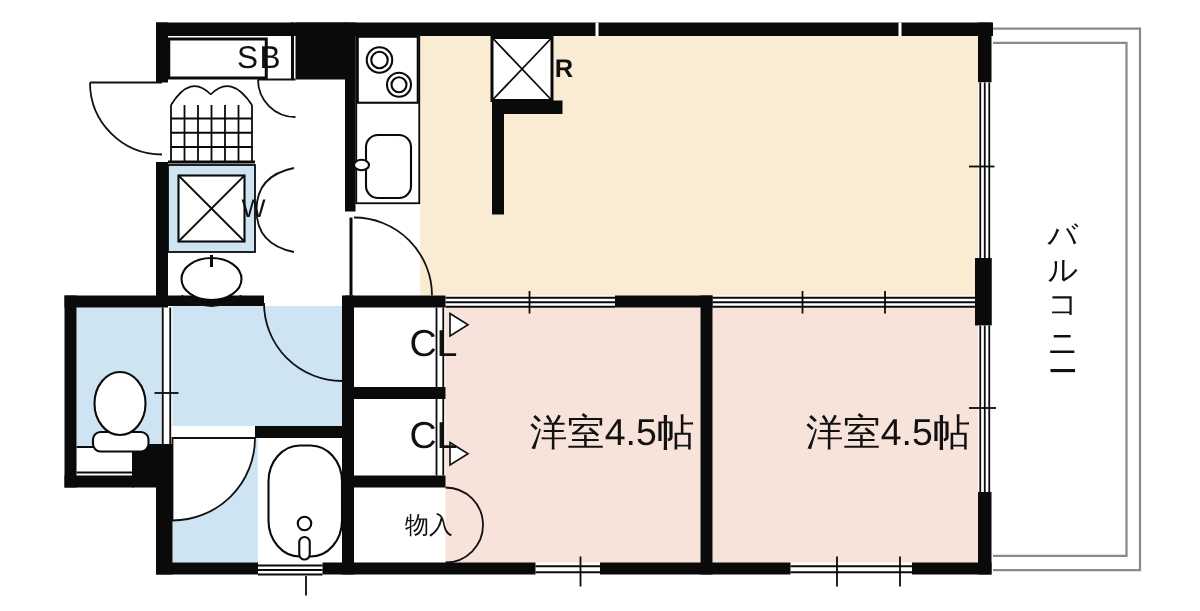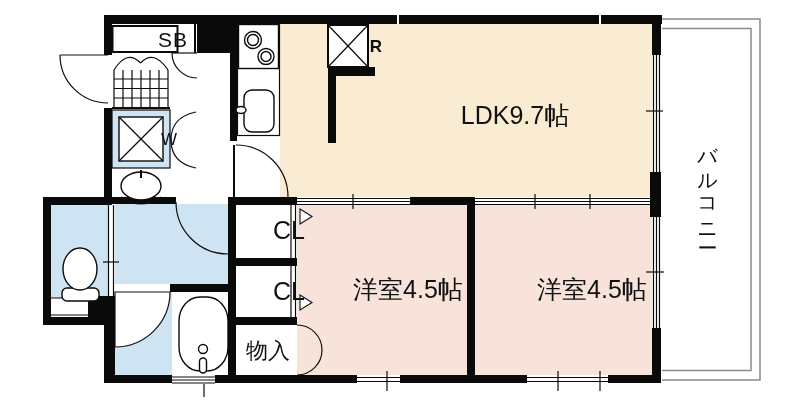--- a/index.html
+++ b/index.html
@@ -241,20 +241,19 @@
 
   <g>
     <path d="M662,19 H760 V380 H662" class="bal"></path>
     <path d="M662,28.5 H751 V370.5 H662" class="bal"></path>
   </g>
 </svg>
 
   <div class="lbl" style="left:145px;top:39px;font-size:21px;letter-spacing:1px">SB</div>
   <div class="lbl" style="left:141px;top:139px;font-size:17px">W</div>
   <div class="lbl" style="left:348px;top:46px;font-size:17px;font-weight:600">R</div>
-  <div class="lbl" style="left:487px;top:115px;font-size:25px">LDK9.7帖</div>
   <div class="lbl" style="left:261px;top:230px;font-size:25px">CL</div>
   <div class="lbl" style="left:261px;top:291px;font-size:25px">CL</div>
-  <div class="lbl" style="left:240px;top:351px;font-size:22px">物入</div>
+  <div class="lbl" style="left:258px;top:351px;font-size:16px">物入</div>
   <div class="lbl" style="left:380px;top:289px;font-size:25px">洋室4.5帖</div>
   <div class="lbl" style="left:564px;top:289px;font-size:25px">洋室4.5帖</div>
   <div class="lbl-v" style="left:708px;top:134px;font-size:20px">バルコニー</div>
 </div>
 
 </body></html>

